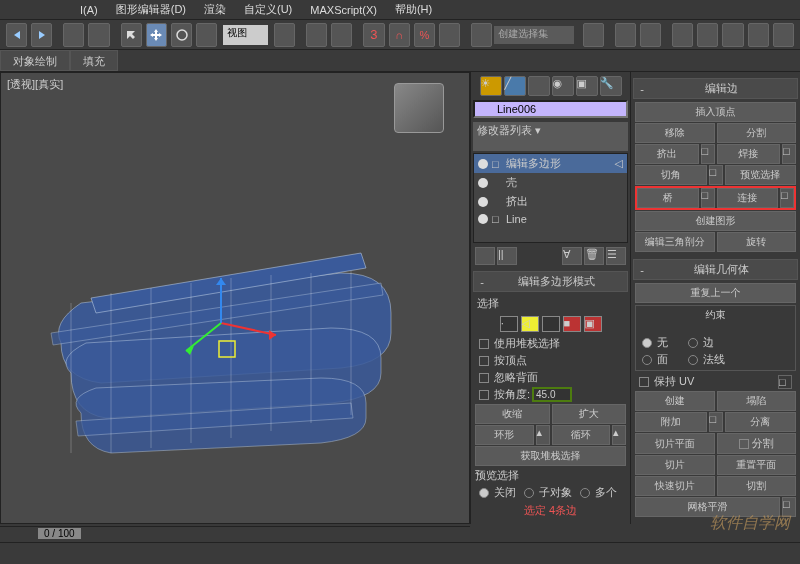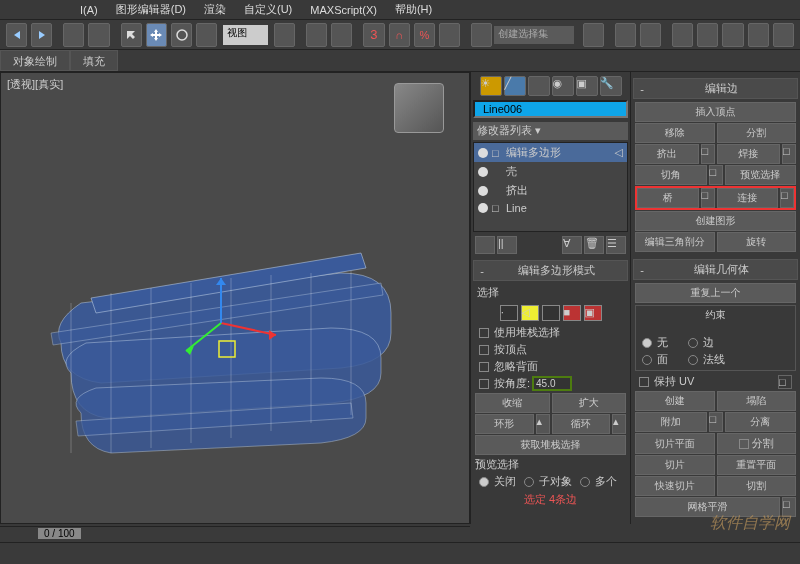--- a/index.html
+++ b/index.html
@@ -18,22 +18,22 @@
 .vplabel{position:absolute;top:4px;left:6px;color:#ccc;font-size:11px}
 .viewcube{position:absolute;top:10px;right:25px;width:50px;height:50px;background:linear-gradient(135deg,#888,#555);border:1px solid #999;border-radius:4px}
 .model{position:absolute;top:130px;left:20px;width:400px;height:280px}
 .gizmo{position:absolute;top:250px;left:220px}
 .rpanel{width:330px;background:#393939;display:flex}
 .cmdcol{width:160px;background:#393939;border-left:1px solid #222;padding:2px}
 .modcol{flex:1;background:#393939;border-left:1px solid #222;padding:2px}
 .iconrow{display:flex;gap:2px;padding:2px;justify-content:center}
 .iconrow .ibtn{width:22px;height:20px;background:#555;border:1px solid #666;border-radius:2px}
 .iconrow .ibtn.active{background:#c90}
-.objname{width:100%;height:18px;background:#0ea5e9;color:#000;padding:1px 8px;margin:2px 0}
-.modlist{width:100%;height:18px;background:#5a5a5a;padding:1px 4px;margin:2px 0}
+.objname{width:100%;height:18px;background:#c4b5fd;color:#000;padding:1px 22px;margin:2px 0}
+.modlist{width:100%;height:29px;background:#5a5a5a;padding:1px 4px;margin:2px 0}
 .stacklist{background:#444;border:1px solid #222;height:90px;margin:2px 0}
 .stackitem{display:flex;align-items:center;padding:2px 4px;gap:4px}
 .stackitem.sel{background:#4a6a9a}
 .stackitem .bulb{width:10px;height:10px;background:#ddd;border-radius:50%}
 .stackitem .exp{color:#ccc;width:10px}
 .pinrow{display:flex;gap:2px;padding:2px;background:#393939}
 .pinrow .pbtn{width:20px;height:18px;background:#555;border:1px solid #666}
 .rollhead{background:#4a4a4a;border:1px solid #555;padding:2px;margin-top:4px;display:flex;align-items:center}
 .rollhead .sign{width:12px;text-align:center}
 .rollhead .title{flex:1;text-align:center}

